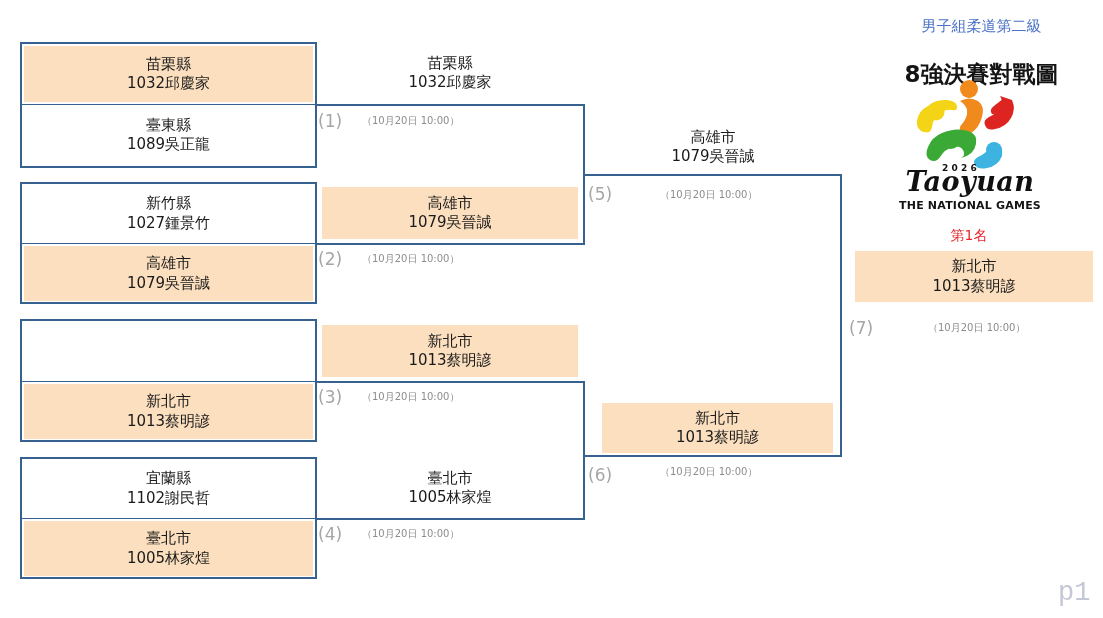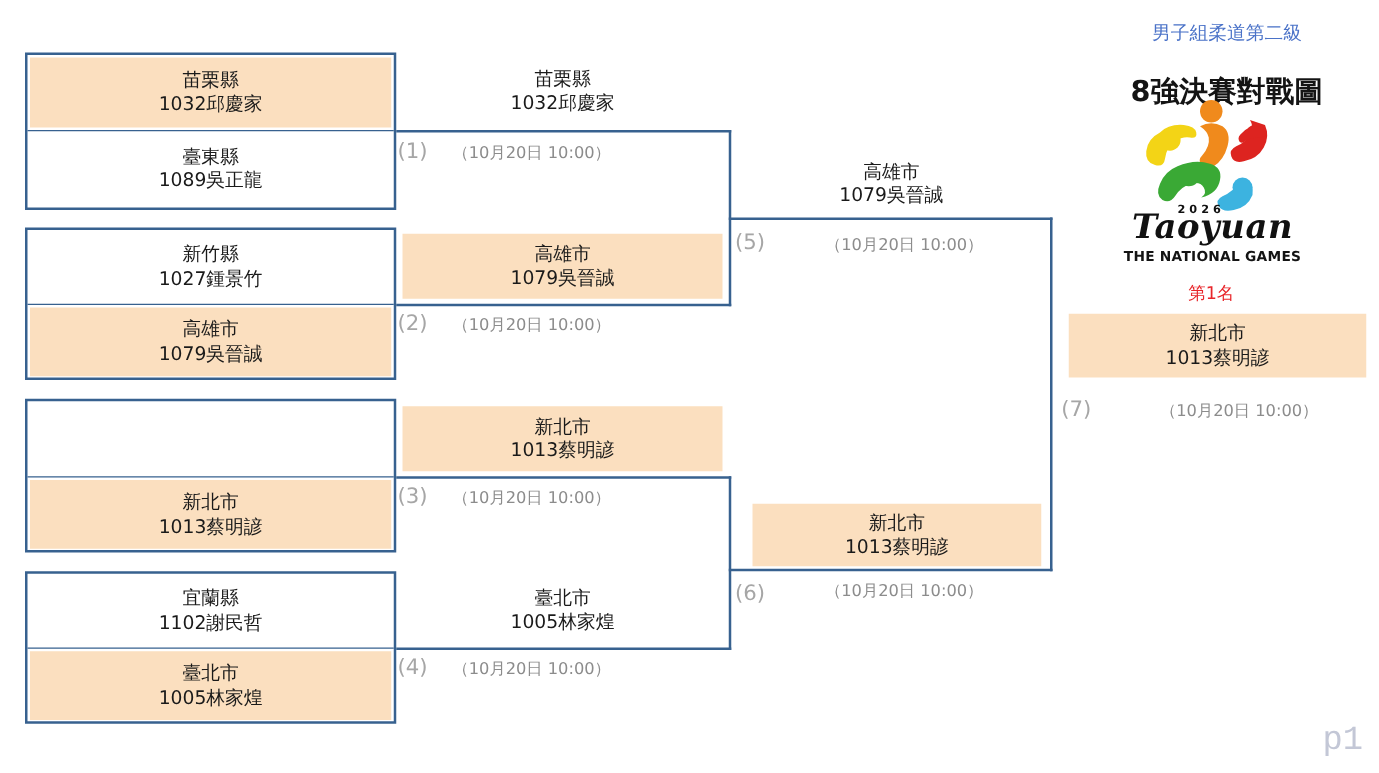--- a/index.html
+++ b/index.html
@@ -55,21 +55,21 @@
     position: absolute;
     color: #a6a6a6;
     font-size: 17px;
     line-height: 1;
     white-space: nowrap;
   }
   
   .mdate {
     position: absolute;
     color: #8c8c8c;
-    font-size: 13px;
+    font-size: 10px;
     line-height: 1;
     white-space: nowrap;
   }
 
   
   .rank {
     position: absolute;
     color: #e8252a;
     font-size: 14px;
     line-height: 1;

